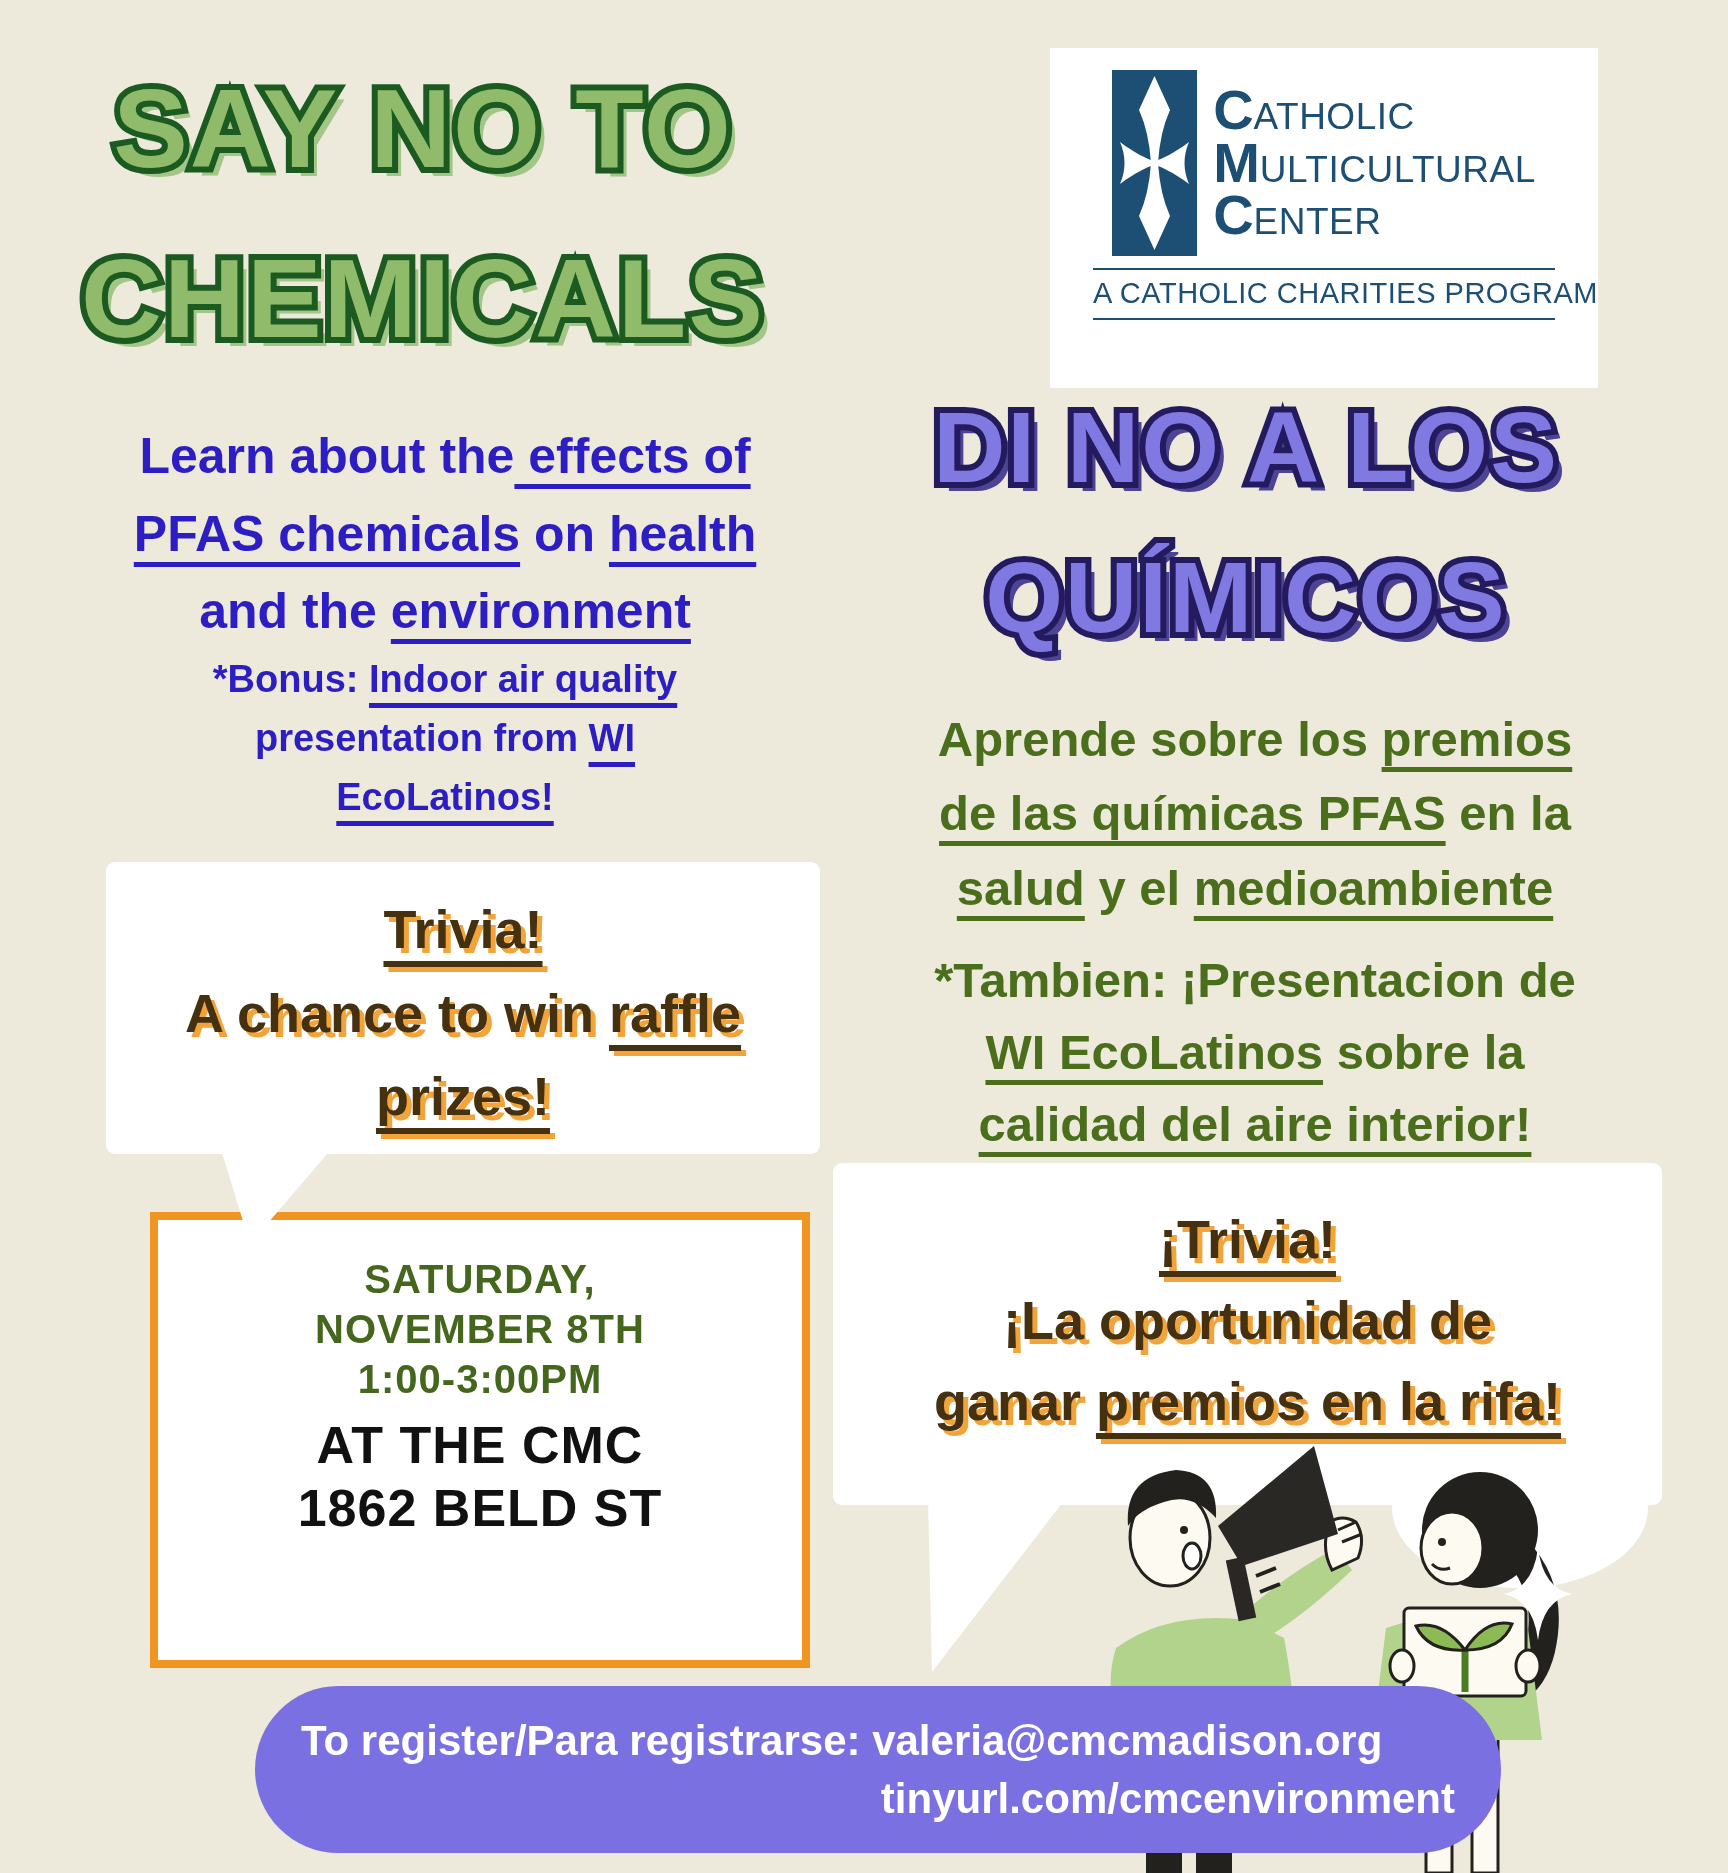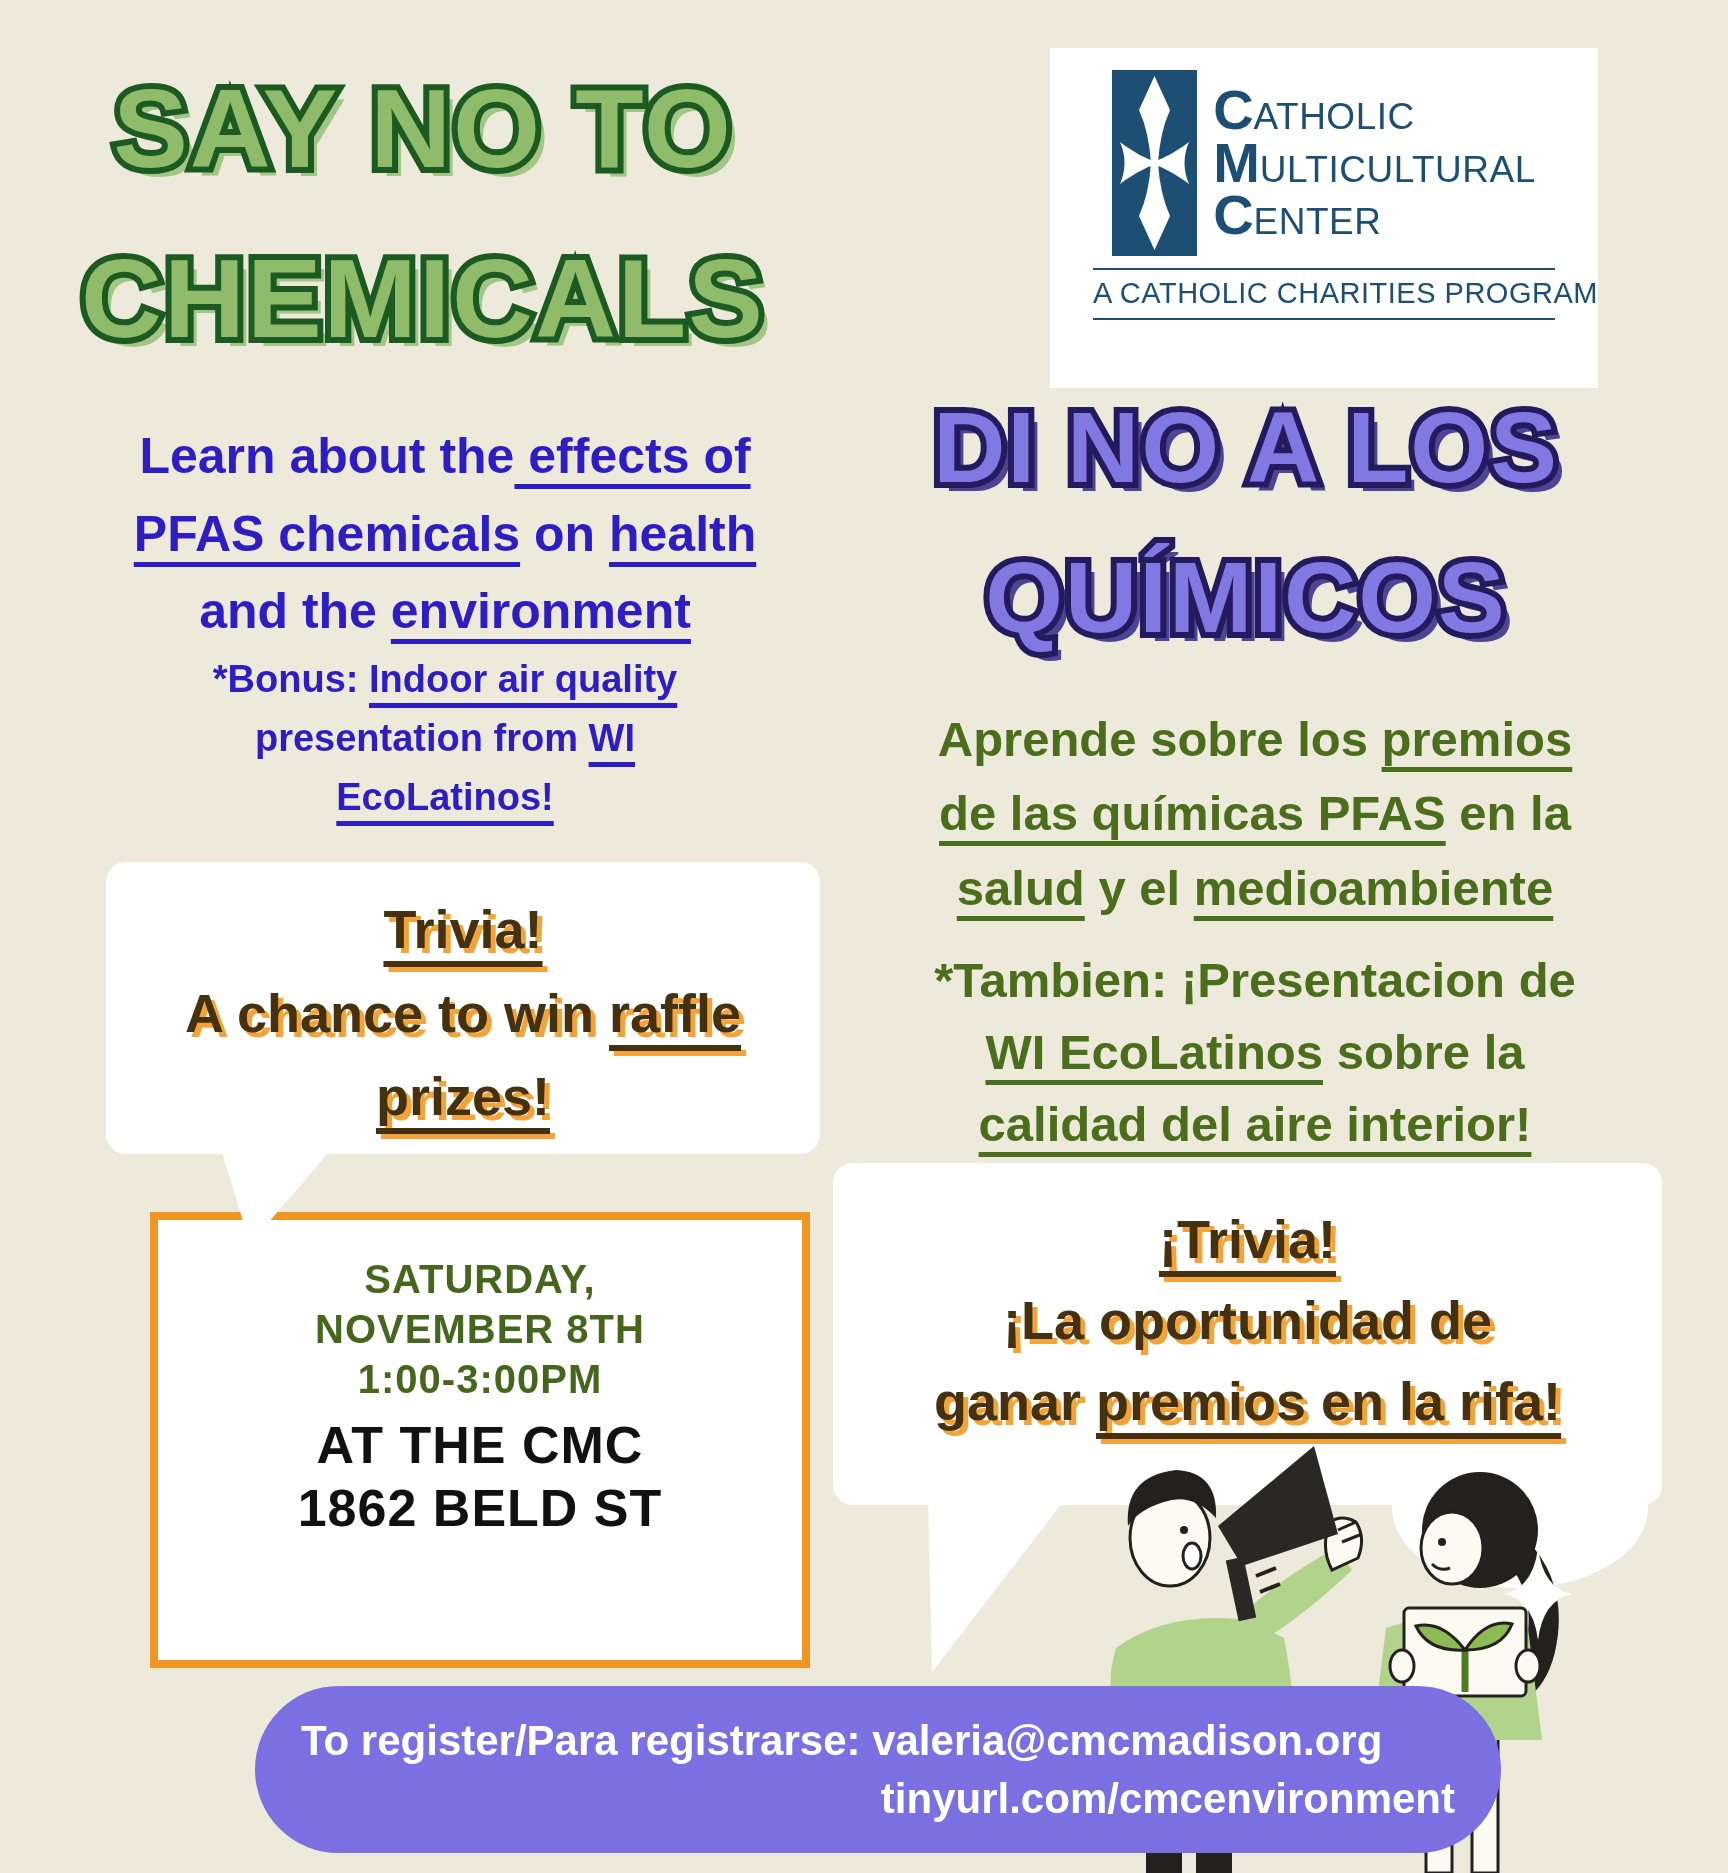--- a/index.html
+++ b/index.html
@@ -45,21 +45,21 @@
   
   .para { position:absolute; text-align:center; font-weight:700; }
   .para u { text-decoration-thickness:5px; text-underline-offset:11px; }
   #para-en-1 { left:90px;  top:418px; width:710px; font-size:50px; line-height:1.55; color:var(--blue-text); }
   #para-en-2 { left:90px;  top:650px; width:710px; font-size:38px; line-height:1.55; color:var(--blue-text); }
   #para-es-1 { left:870px; top:702px; width:770px; font-size:49px; line-height:1.52; color:var(--green-text); }
   #para-es-2 { left:870px; top:944px; width:770px; font-size:49px; line-height:1.47; color:var(--green-text); }
 
   
   .bubble {
-    position:absolute; background:#fff; border-radius:20px; text-align:center;
+    position:absolute; background:#fff; border-radius:9px; text-align:center;
     font-weight:700; color:var(--brown-text);
     text-shadow:5px 5px 0 var(--orange-shadow);
   }
   .bubble u { text-decoration-thickness:6px; text-underline-offset:13px; }
   #bubble-en { left:106px; top:862px;  width:714px; height:292px; font-size:54px; line-height:1.55; padding-top:26px; z-index:3; }
   #bubble-es { left:833px; top:1163px; width:829px; height:342px; font-size:54px; line-height:1.5;  padding-top:36px; z-index:3; }
   .bubble-tail { position:absolute; z-index:3; }
   #bubble-es-lobe {
     position:absolute; left:1392px; top:1428px; width:256px; height:160px;
     background:#fff; border-radius:50%; z-index:2;

